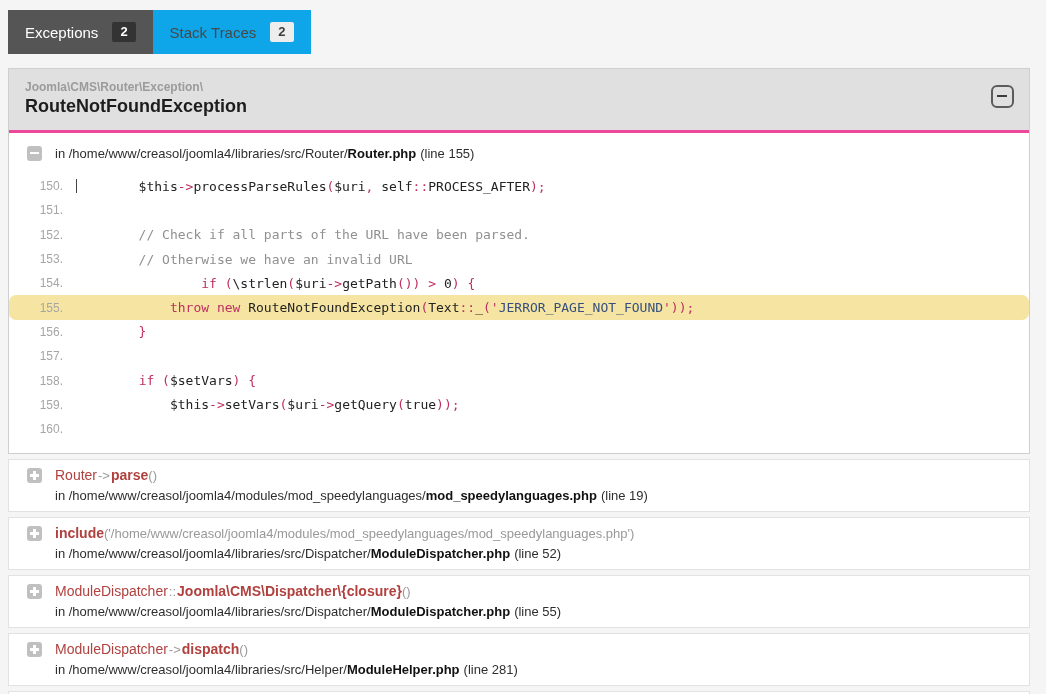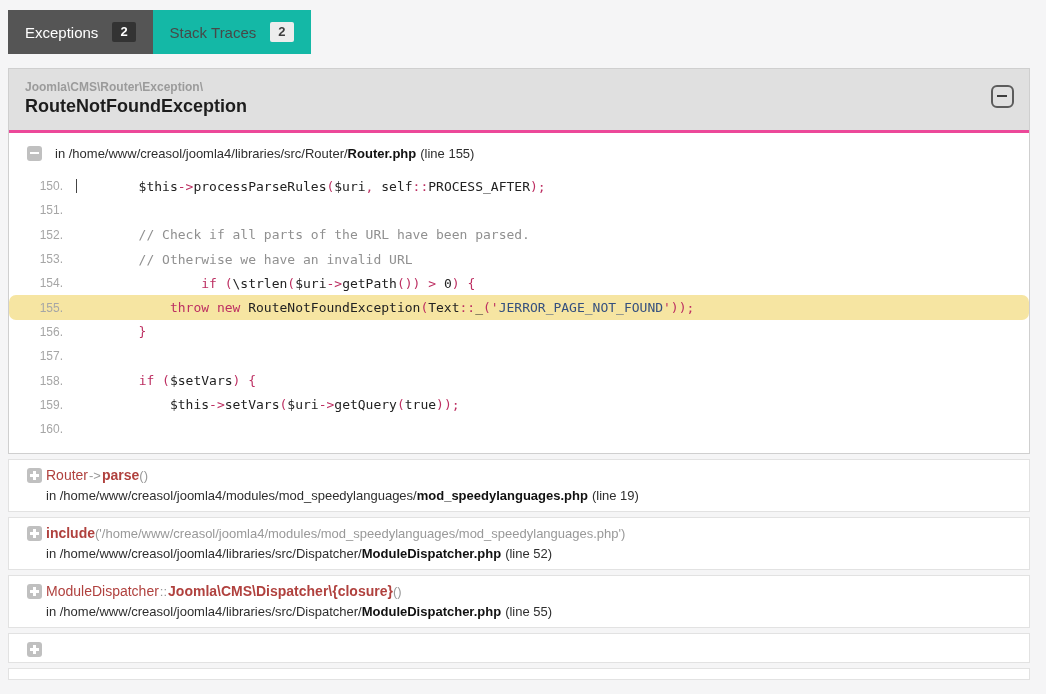--- a/index.html
+++ b/index.html
@@ -10,21 +10,21 @@
   *{box-sizing:border-box;}
   html,body{margin:0;padding:0;}
   body{
     width:1046px;height:694px;overflow:hidden;position:relative;
     background:var(--pagebg);
     font-family:"Liberation Sans",sans-serif;
   }
   
   .tabs{display:flex;margin:10px 0 0 8px;}
   .tab{display:flex;align-items:center;height:44px;padding:0 17px;
-       font-size:15px;background:#14b8a6;color:#484848;cursor:pointer;}
+       font-size:15px;background:#0ea5e9;color:#484848;cursor:pointer;}
   .tab.active{background:var(--tabbg);color:#fff;}
   .badge{margin-left:14px;font-size:13px;font-weight:bold;padding:2px 8px;
          border-radius:2px;background:#ededed;color:#3d3d3d;line-height:16px;}
   .tab.active .badge{background:var(--badge);color:#fff;}
   
   .card{margin:14px 16px 0 8px;border:1px solid #cfcfcf;background:#fff;}
   .card-header{background:var(--headerbg);padding:10px 16px 12px;position:relative;
                border-bottom:3px solid #ec4899;}
   .ns{font-size:12px;font-weight:bold;color:#9b9b9b;line-height:16px;}
   .title{font-size:18px;font-weight:bold;color:#1d1d1d;line-height:23px;}
@@ -49,21 +49,21 @@
   .gutter{width:60px;flex:0 0 60px;text-align:right;padding-right:6px;color:#a6a6a6;
           font-family:"Liberation Sans",sans-serif;font-size:12px;}
   .src{white-space:pre;padding-left:7px;}
   .tok-k{color:var(--kw);}
   .tok-s{color:var(--str);}
   .tok-c{color:var(--cmt);text-align:right;}
   .tok-d{color:var(--def);}
   .caret{position:absolute;left:67px;top:5px;width:1px;height:14px;background:#444;}
   
   .frame{margin:5px 16px 0 8px;border:1px solid #e2e2e2;background:#fff;
-         padding:5px 18px;display:flex;gap:4px;align-items:flex-start;cursor:pointer;}
+         padding:5px 18px;display:flex;gap:13px;align-items:flex-start;cursor:pointer;}
   .frame .mini{margin-top:3px;}
   .sig{font-size:14px;line-height:21px;}
   .sig .cls{color:var(--framered);}
   .sig .sep{color:var(--sep);font-size:13px;padding:0 1px;}
   .sig .method{color:var(--framered);font-weight:bold;}
   .sig .args{color:var(--sep);font-size:13px;}
   .frame .loc{line-height:20px;}
 </style>
 </head>
 <body>
@@ -157,15 +157,19 @@
     </div>
     <div class="frame">
       <span class="mini plus"></span>
       <div class="frame-lines">
         <div class="sig"><span class="cls">ModuleDispatcher</span><span class="sep">::</span><span class="method">Joomla\CMS\Dispatcher\{closure}</span><span class="args">()</span></div>
         <div class="loc"><span>in </span><span>/home/www/creasol/joomla4/libraries/src/Dispatcher/</span><span class="file">ModuleDispatcher.php</span><span class="lineref">(line 55)</span></div>
       </div>
     </div>
     <div class="frame">
       <span class="mini plus"></span>
+      <div class="frame-lines">
+        <div class="sig"><span class="cls">ModuleDispatcher</span><span class="sep">-&gt;</span><span class="method">dispatch</span><span class="args">()</span></div>
+        <div class="loc"><span>in </span><span>/home/www/creasol/joomla4/libraries/src/Helper/</span><span class="file">ModuleHelper.php</span><span class="lineref">(line 281)</span></div>
+      </div>
     </div>
     <div class="frame"></div>
   </div>
 
 </body></html>

